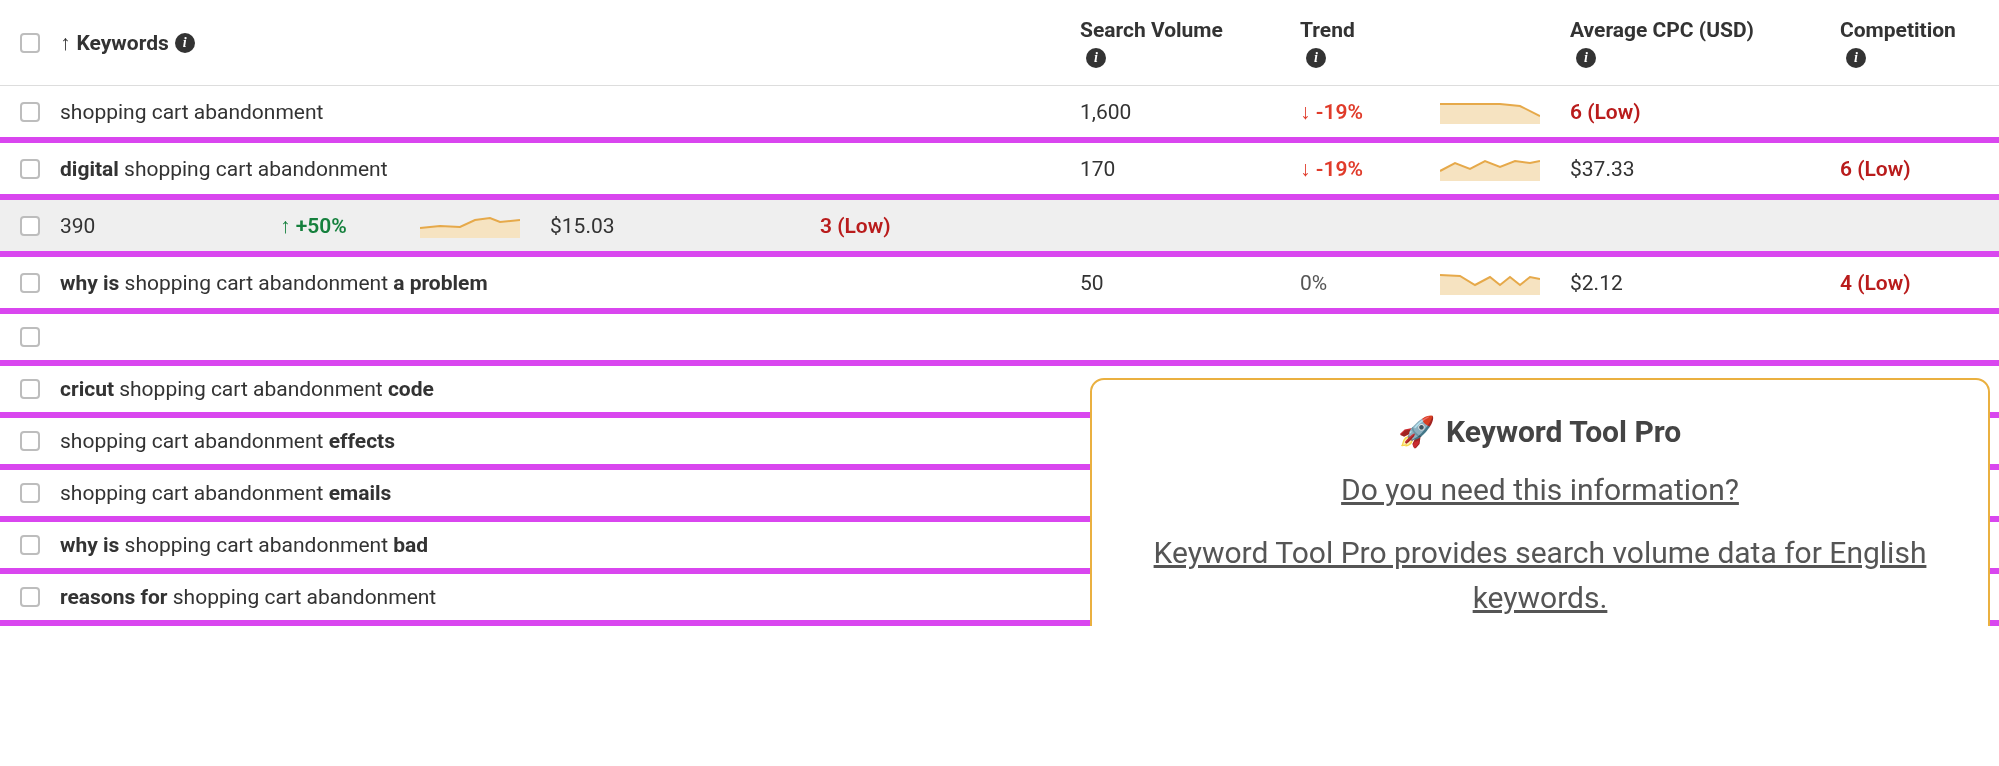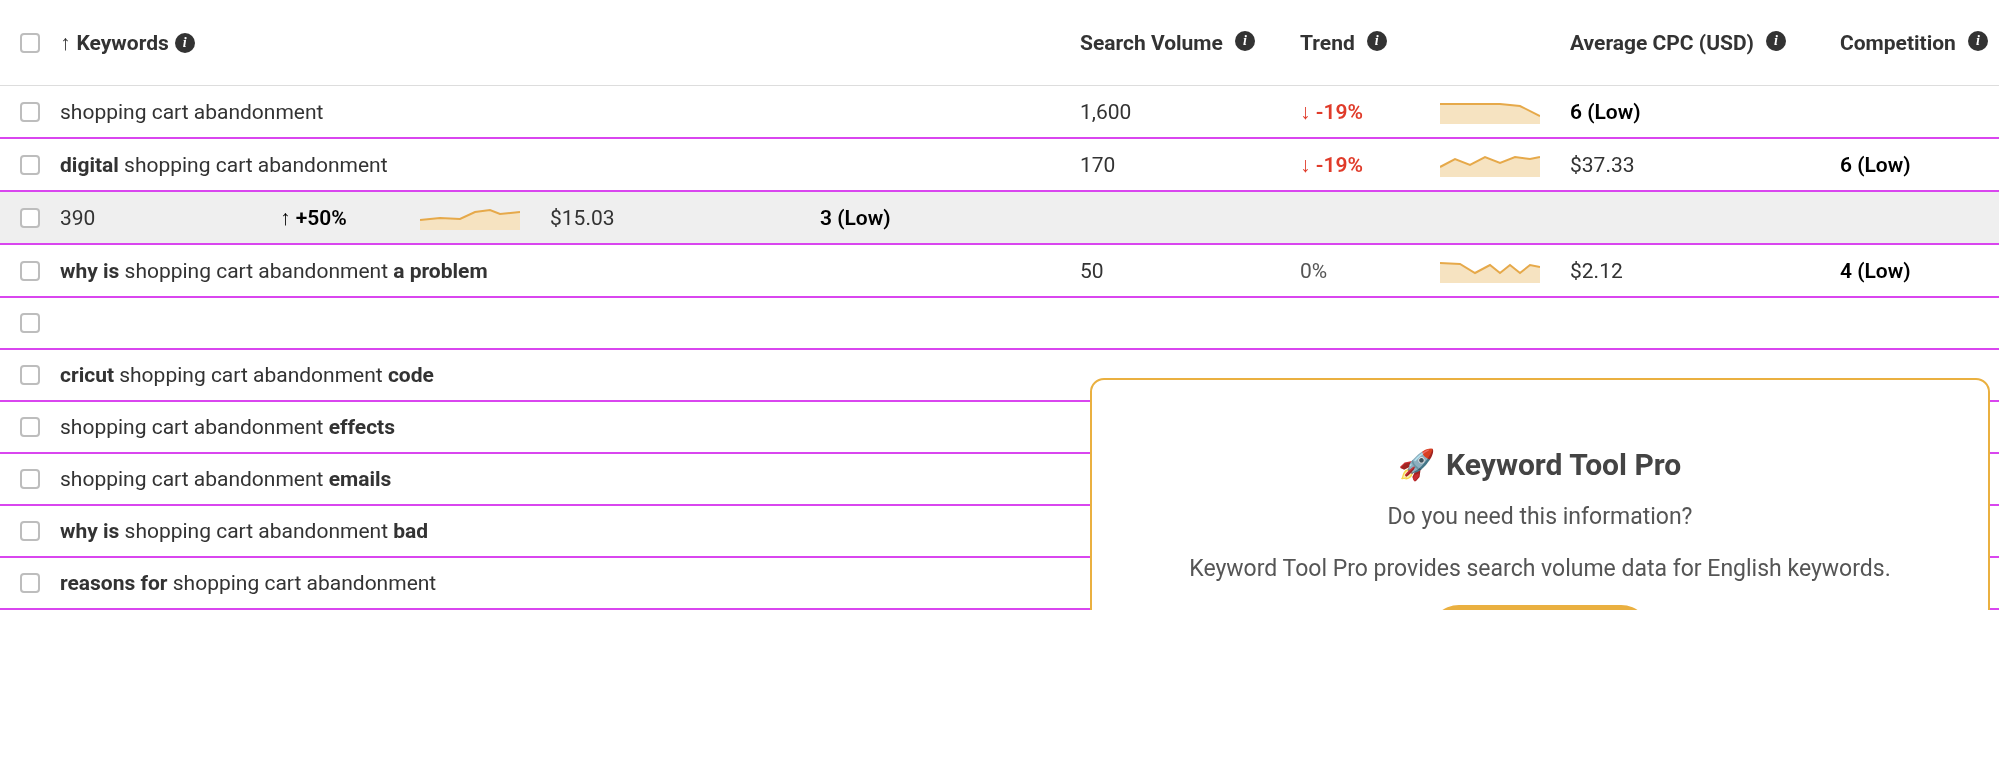--- a/index.html
+++ b/index.html
@@ -1,45 +1,45 @@
 <!DOCTYPE html>
 <html><head>
 <meta charset="utf-8">
 <style>
   *{box-sizing:border-box;margin:0;padding:0;}
   body{font-family:-apple-system,BlinkMacSystemFont,"Segoe UI",Roboto,Helvetica,Arial,sans-serif;font-size:21px;color:#333;background:#fff;width:1999px;}
   .table{width:100%;}
-  .row{display:flex;align-items:center;border-bottom:2px solid #d946ef;min-height:52px;padding:8px 0;}
+  .row{display:flex;align-items:center;border-bottom:6px solid #d946ef;min-height:52px;padding:8px 0;}
   .header-row{height:86px;align-items:center;border-bottom:1px solid #ddd;font-weight:700;color:#333;}
   .header-row .col-kw{display:flex;align-items:center;}
   .col-chk{flex:0 0 60px;display:flex;align-items:center;justify-content:center;}
   .col-kw{flex:0 0 1020px;display:flex;align-items:center;padding-right:20px;}
   .col-vol{flex:0 0 220px;}
   .col-trend{flex:0 0 140px;}
   .col-spark{flex:0 0 130px;}
   .col-cpc{flex:0 0 270px;}
   .col-comp{flex:0 0 150px;}
   .chk{width:20px;height:20px;border:2px solid #bdbdbd;border-radius:4px;background:#fff;cursor:pointer;}
   .sort-arrow{font-weight:700;margin-right:6px;}
   .info-icon{display:inline-flex;width:20px;height:20px;border-radius:50%;background:#333;color:#fff;font-weight:700;font-size:14px;align-items:center;justify-content:center;margin-left:6px;line-height:1;font-style:italic;font-family:Georgia,serif;}
-  .header-label{display:flex;flex-direction:row;gap:6px;}
+  .header-label{display:flex;flex-direction:column;gap:6px;}
   .kw-text b{font-weight:700;}
   .row-actions{margin-left:auto;display:flex;gap:14px;color:#777;}
   .row-actions svg{width:22px;height:22px;fill:#777;}
   .row.hovered{background:#efefef;}
-  .trend-up{color:#000000;font-weight:600;}
+  .trend-up{color:#15803d;font-weight:600;}
   .trend-down{color:#e03b2a;font-weight:600;}
   .trend-neutral{color:#555;}
-  .comp{color:#000000;font-weight:600;}
+  .comp{color:#b91c1c;font-weight:600;}
   .spark{width:100px;height:30px;}
   .spark path.line{stroke:#e6a94a;stroke-width:2;fill:none;}
   .spark path.area{fill:#f6e3c1;stroke:none;}
   .promo{position:absolute;left:1090px;top:378px;width:900px;height:355px;border:2px solid #eab040;border-radius:14px;background:#fff;display:flex;flex-direction:column;align-items:center;justify-content:center;gap:18px;padding:30px 40px;color:#555;}
   .promo h2{color:#444;font-size:30px;font-weight:700;display:flex;align-items:center;gap:10px;}
-  .promo p{font-size:23px;text-align:center;line-height:1.5;}
+  .promo p{font-size:30px;text-align:center;line-height:1.5;text-decoration:underline;}
   .cta{background:#eab040;color:#fff;border:none;border-radius:999px;padding:16px 34px;font-size:24px;font-weight:600;cursor:pointer;display:flex;align-items:center;gap:12px;}
   .cta svg{width:22px;height:22px;fill:#fff;}
   .wrapper{position:relative;width:1999px;}
 </style>
 </head>
 <body>
 
 <div class="wrapper">
 <div class="table">
 

